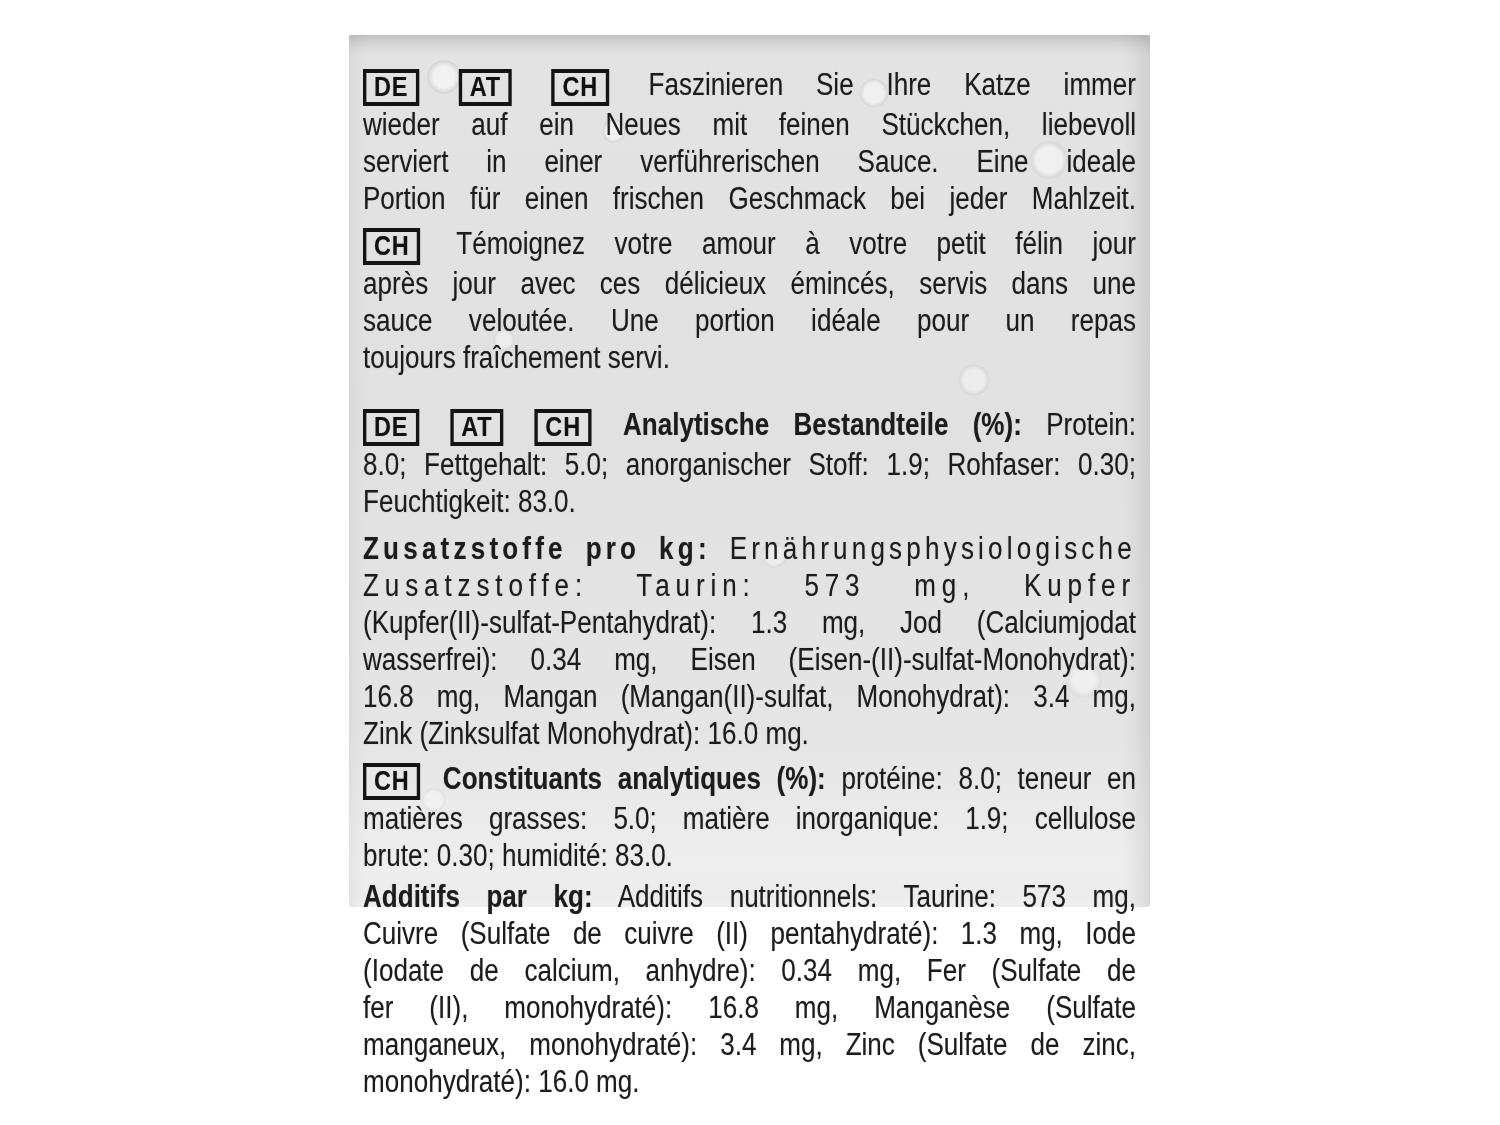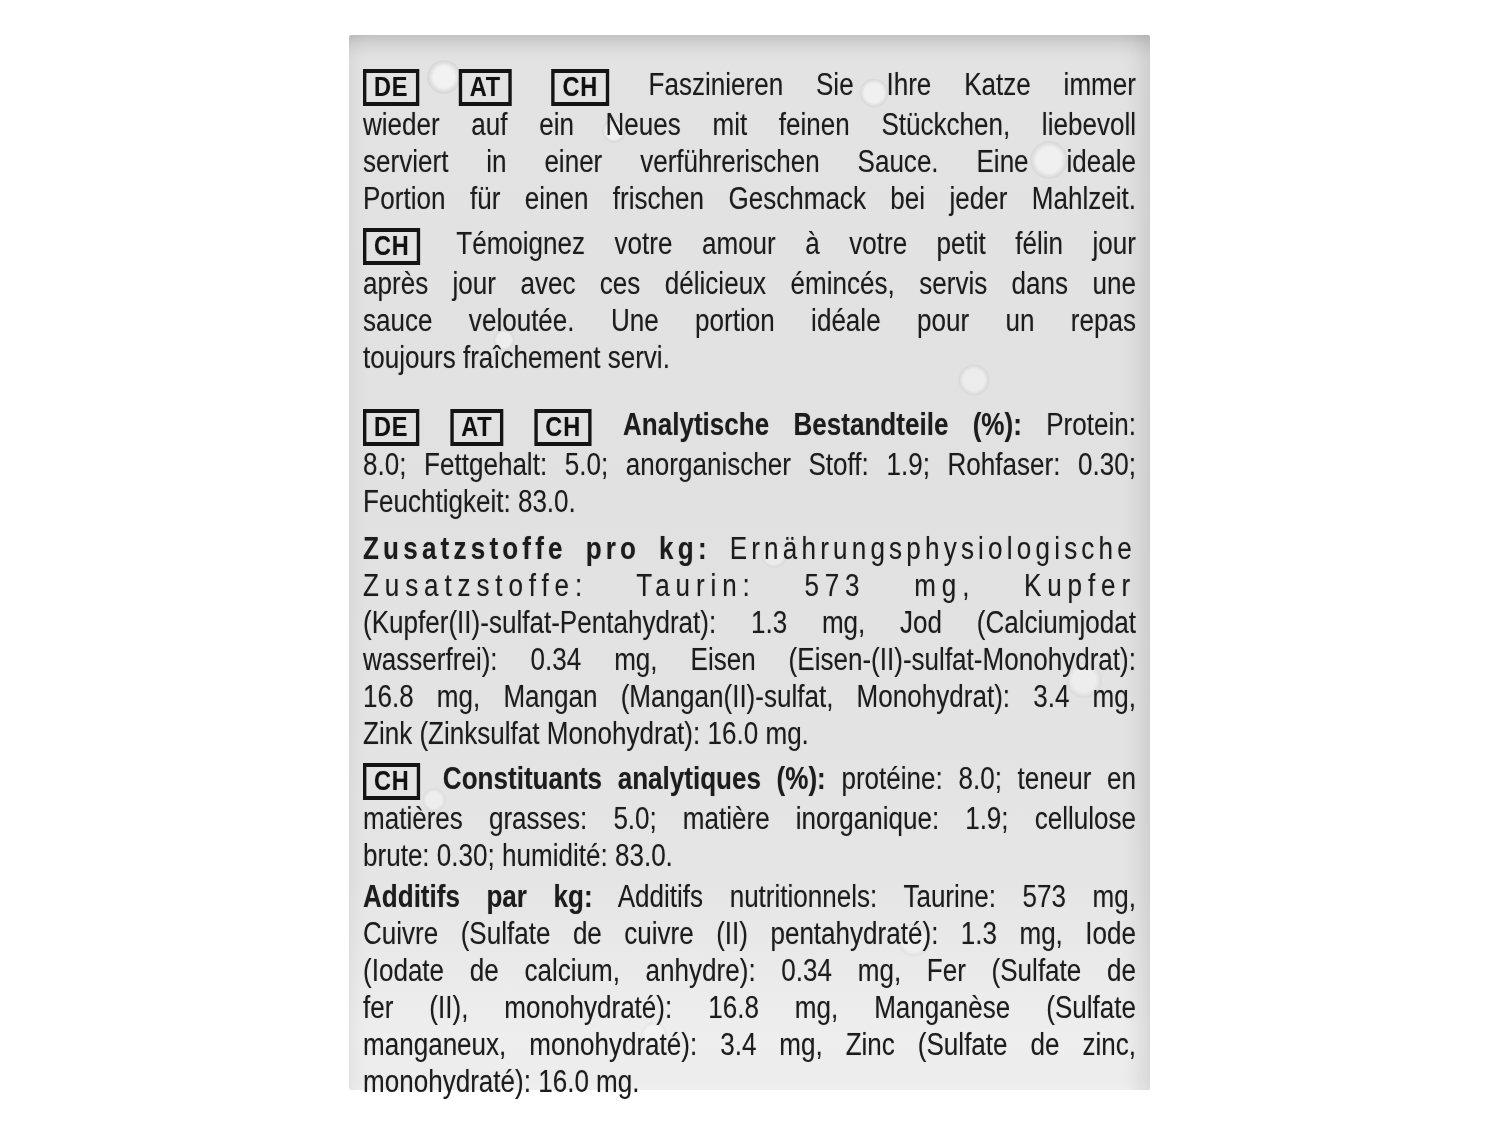--- a/index.html
+++ b/index.html
@@ -4,21 +4,21 @@
 <style>
   * { box-sizing: border-box; }
   html, body { margin: 0; padding: 0; }
   body {
     width: 1500px; height: 1125px;
     background: #ffffff;
     position: relative; overflow: hidden;
     font-family: "Liberation Sans", "DejaVu Sans", sans-serif;
   }
   .pouch {
-    position: absolute; left: 349px; top: 35px; width: 801px; height: 1055px;
+    position: absolute; left: 349px; top: 35px; width: 801px; height: 872px;
     background: linear-gradient(180deg, #d6d6d6 0%, #e3e3e3 2.5%, #e1e1e1 45%, #e5e5e5 80%, #eeeeee 95%, #ececec 100%);
     box-shadow:
       inset -24px 0 22px -14px rgba(0,0,0,.10),
       inset 18px 0 20px -15px rgba(0,0,0,.06),
       inset 0 16px 18px -13px rgba(0,0,0,.13),
       inset 0 -10px 14px -10px rgba(255,255,255,.6);
     border-radius: 2px;
   }
   
   .pouch::before {

